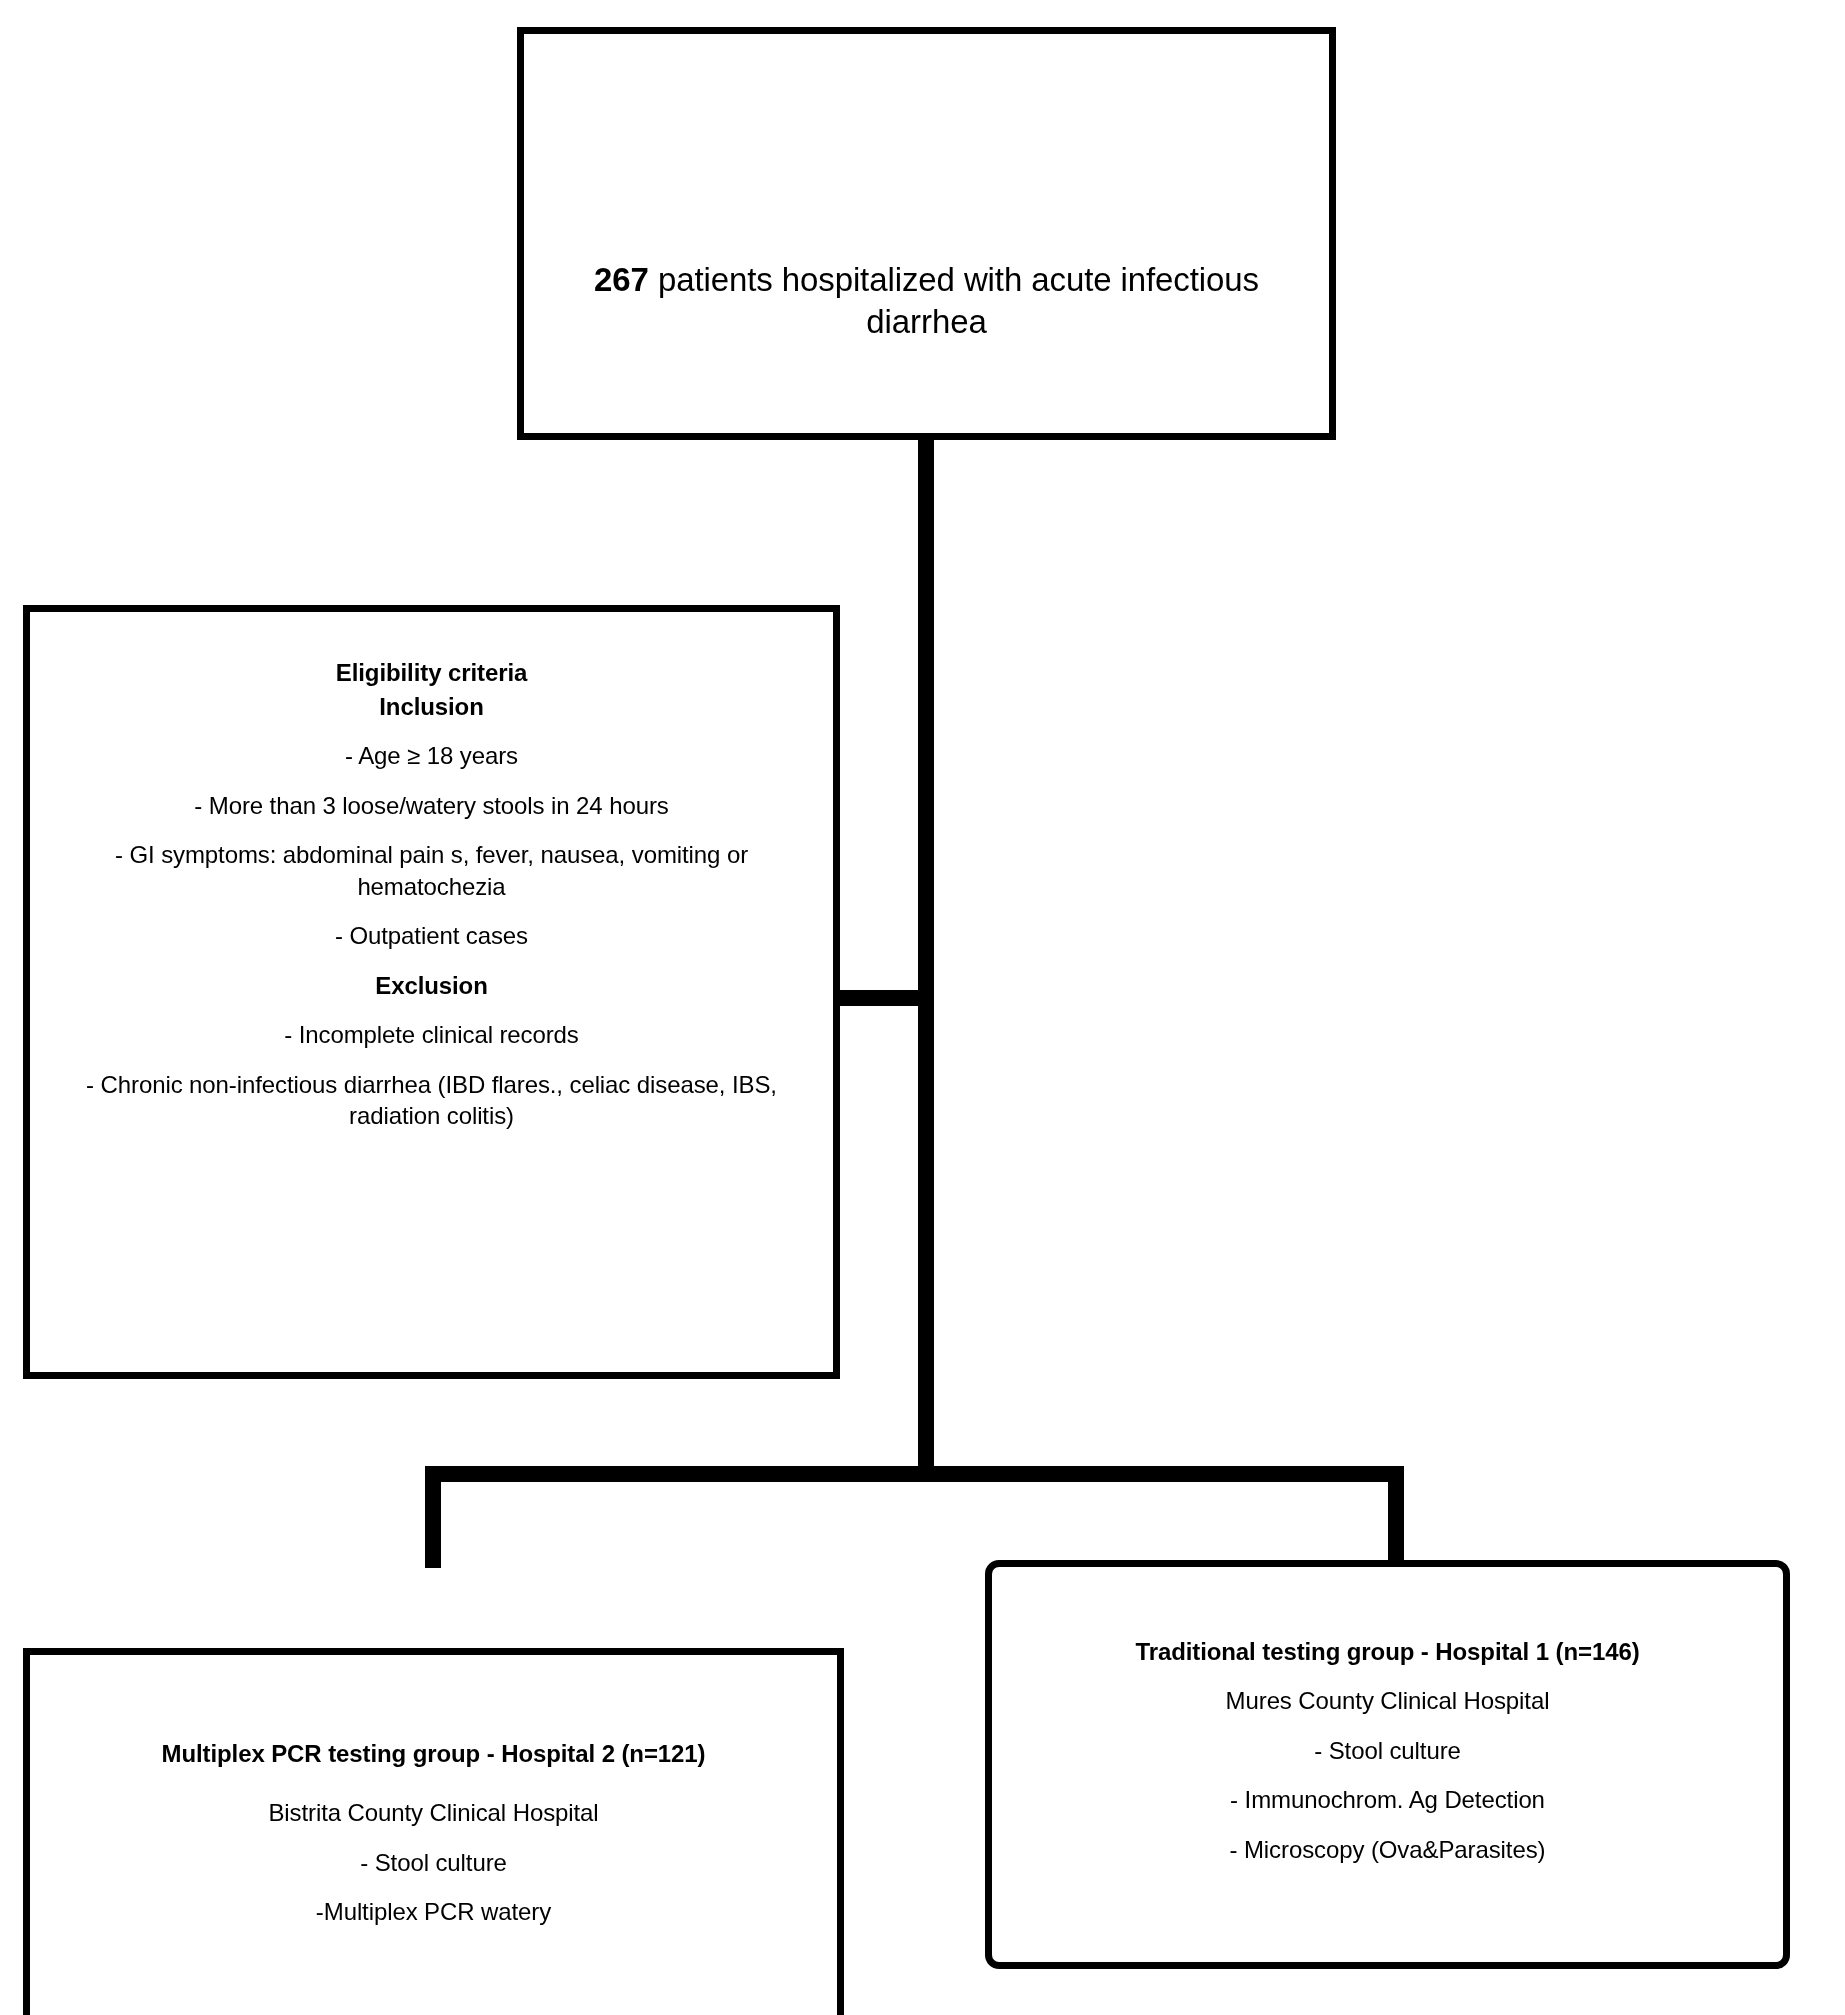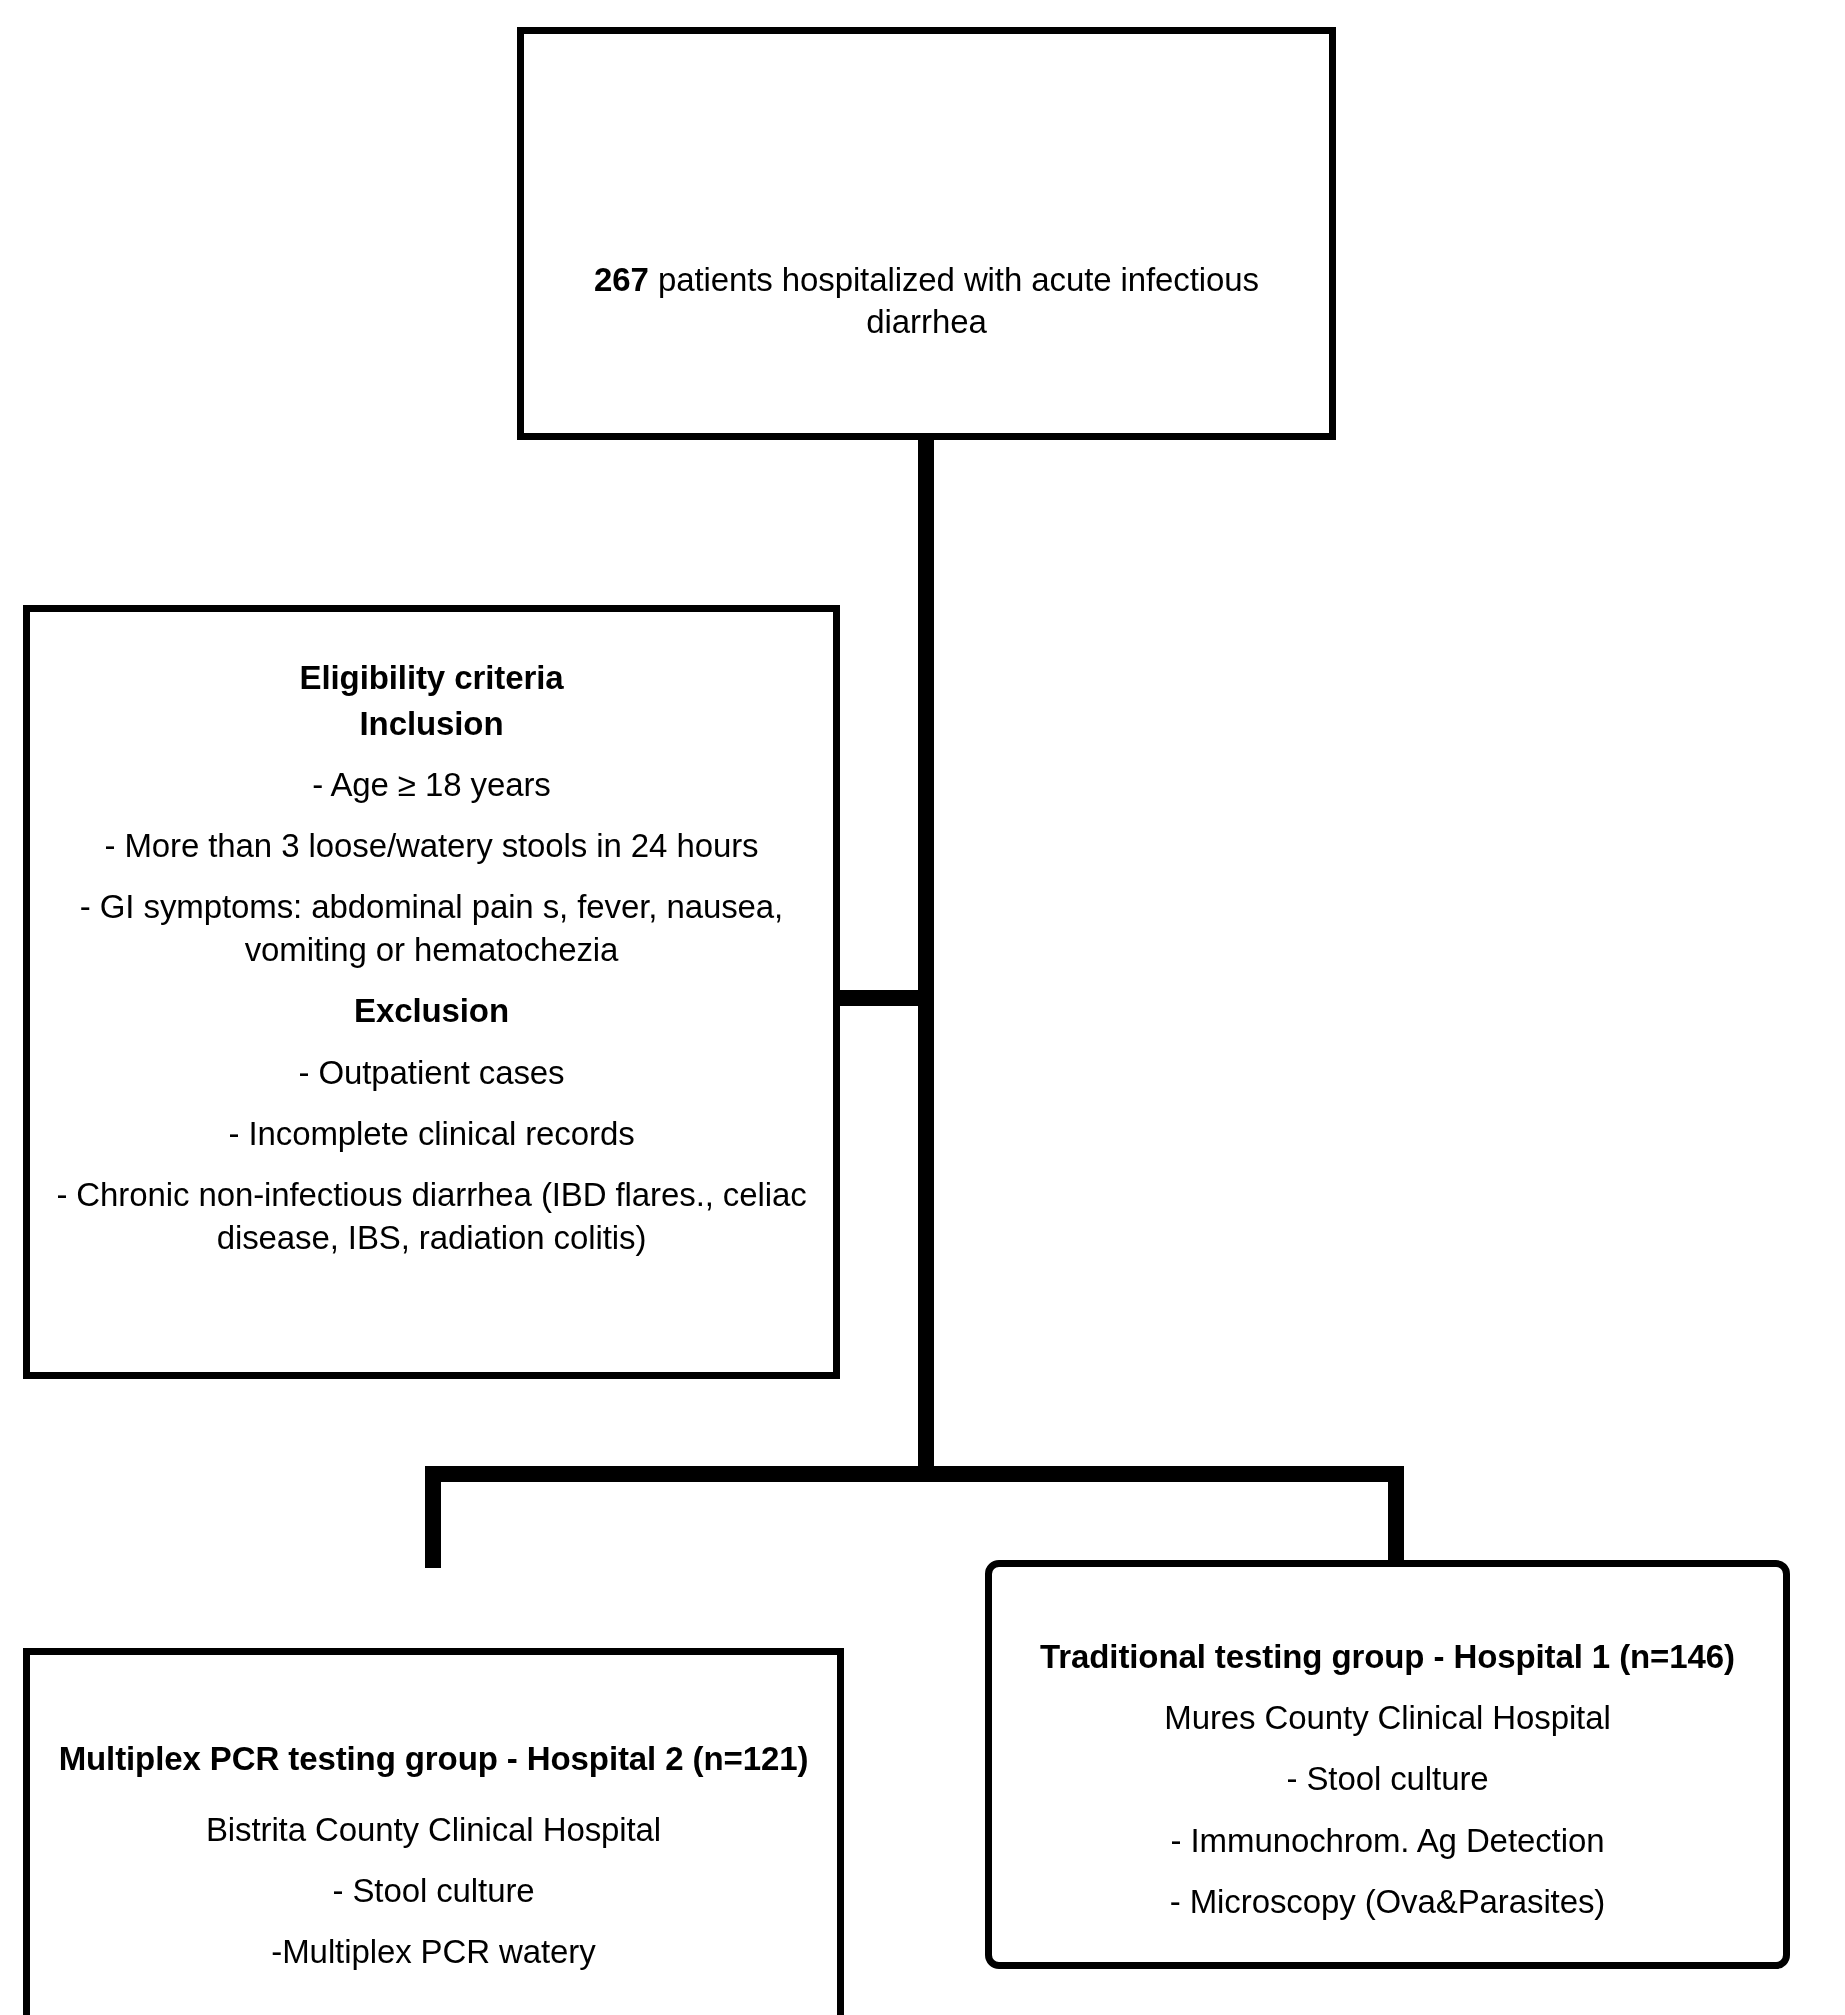--- a/index.html
+++ b/index.html
@@ -26,21 +26,21 @@
     background: #ffffff;
     display: flex;
     flex-direction: column;
     align-items: flex-start;
     justify-content: center;
     text-align: center;
   }
   .node .line {
     display: block;
     width: 100%;
-    font-size: 33px;
+    font-size: 24px;
     line-height: 1.30;
     letter-spacing: -0.1px;
     padding: 0 11.3px;
     box-sizing: border-box;
     white-space: pre-wrap;
   }
   .node .line.bold   { font-weight: bold; }
   .node .line.bolditalic { font-weight: bold; }
   .node .line.gap-sm { margin-top: 18.3px; }
   .node .line.gap-md { margin-top: 28px; }
@@ -111,23 +111,23 @@
     <span class="line bold">Eligibility criteria</span>
 
     <span class="line bolditalic tight">Inclusion</span>
 
     <span class="line gap-sm">- Age ≥ 18 years</span>
 
     <span class="line gap-sm">- More than 3 loose/watery stools in 24 hours</span>
 
     <span class="line gap-sm">- GI symptoms: abdominal pain s, fever, nausea, vomiting or hematochezia</span>
 
+    <span class="line gap-sm">- Outpatient cases</span>
+
     <span class="line bolditalic gap-sm">Exclusion</span>
-
-    <span class="line gap-sm">- Outpatient cases</span>
 
     <span class="line gap-sm">- Incomplete clinical records</span>
 
     <span class="line gap-sm">- Chronic non-infectious diarrhea (IBD flares., celiac disease, IBS, radiation colitis)</span>
   </div>
 
   <div class="node" id="node-pcr-group">
 
     <span class="line bold">Multiplex PCR testing group - Hospital 2 (n=121)</span>
 

